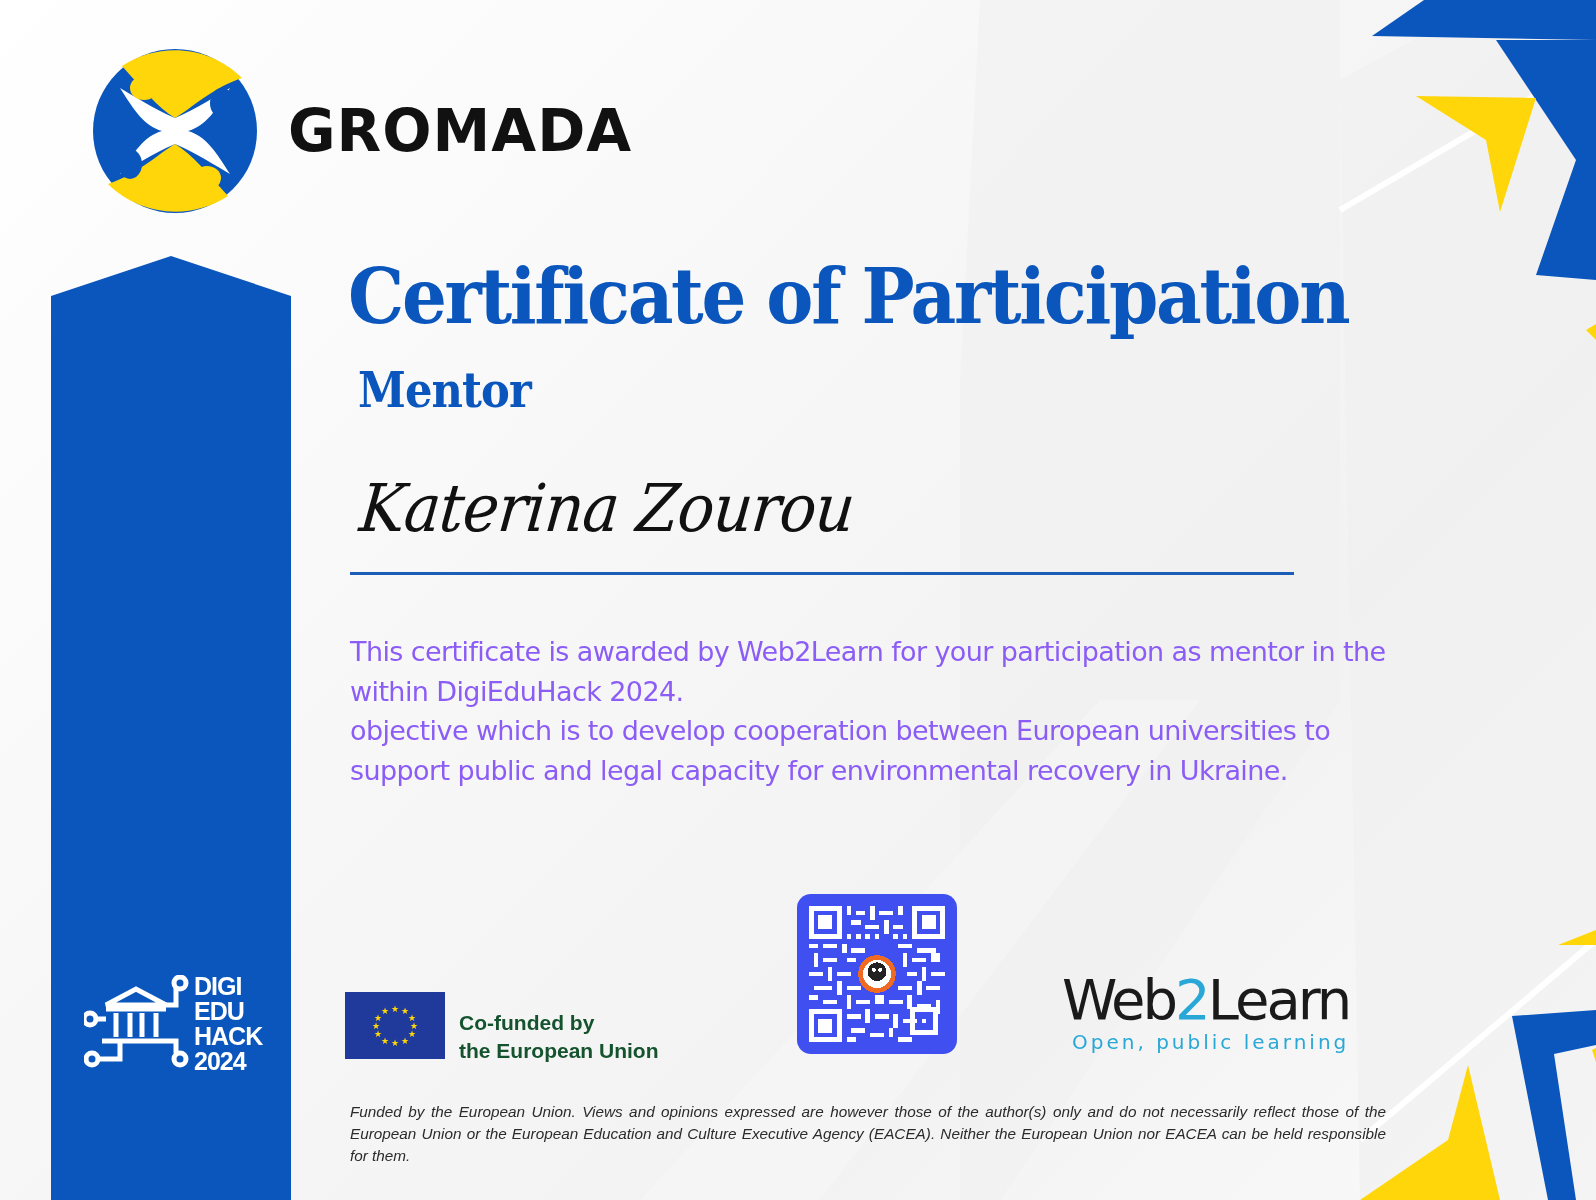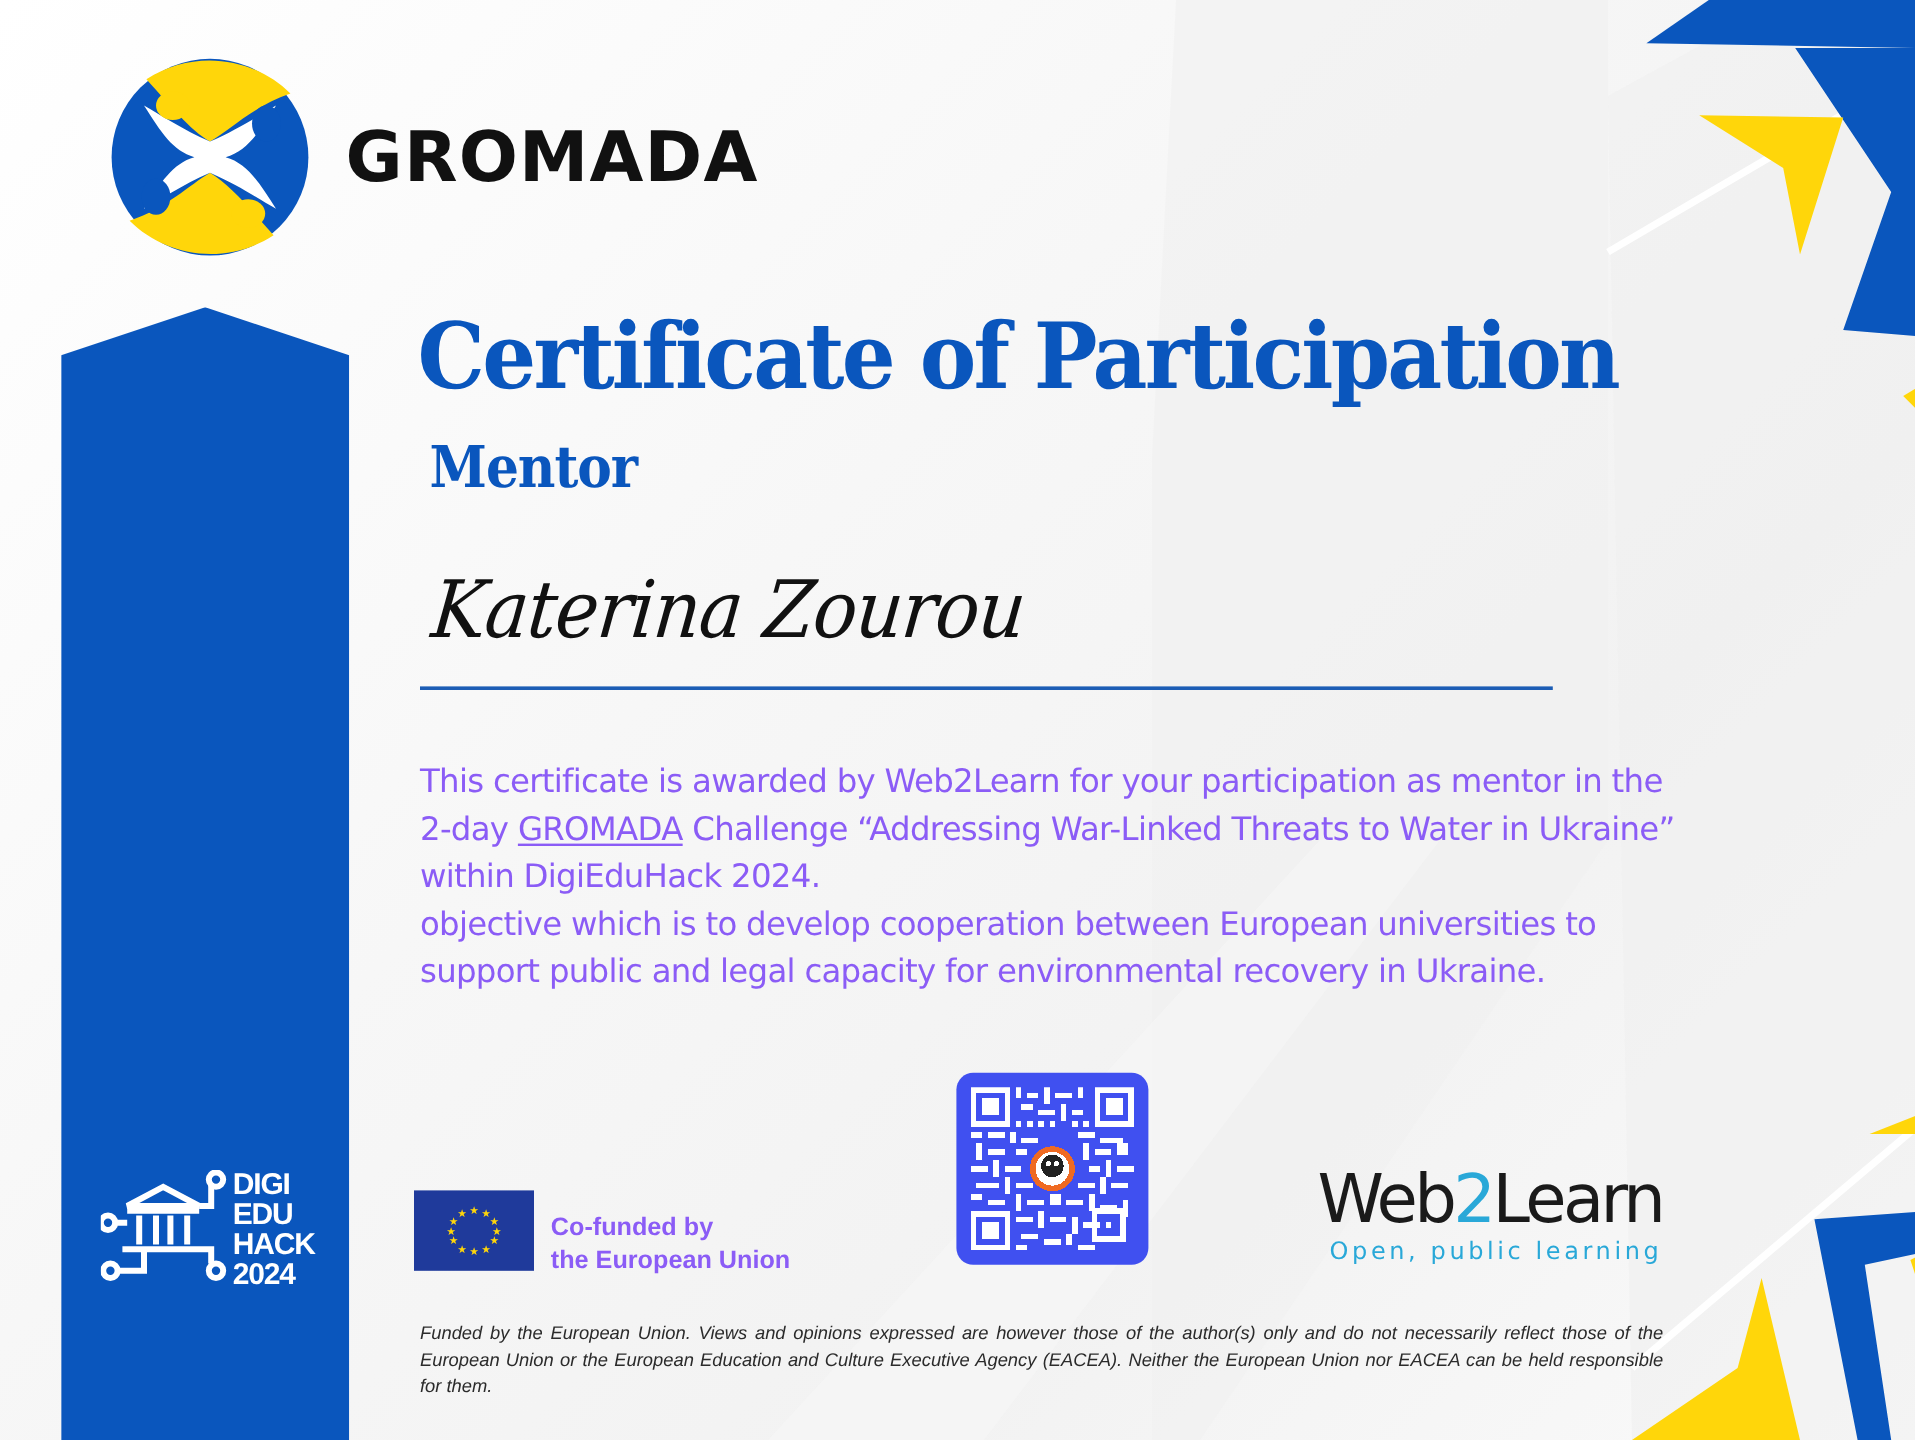--- a/index.html
+++ b/index.html
@@ -52,28 +52,28 @@
   }
   .body-text .line { display: block; white-space: nowrap; }
   .body-text .u { text-decoration: underline; text-underline-offset: 3px; }
 
   
   .digi { position: absolute; left: 84px; top: 975px; width: 190px; height: 105px; }
   .eu { position: absolute; left: 345px; top: 985px; display: flex; align-items: center; }
   .eu-flag { width: 100px; height: 67px; background: #1f3a9b; position: relative; }
   .eu-text {
     margin-left: 14px; font-family: "Liberation Sans", sans-serif; font-weight: bold;
-    font-size: 21px; line-height: 28px; color: #8b5cf6; margin-top: 24px;
+    font-size: 21px; line-height: 28px; color: #14532d; margin-top: 24px;
   }
   .qr {
     position: absolute; left: 797px; top: 894px; width: 160px; height: 160px;
     background: #4050f0; border-radius: 14px; padding: 12px;
   }
   .qr svg { width: 136px; height: 136px; display: block; }
-  .w2l { position: absolute; left: 1098px; top: 972px; width: 290px; }
+  .w2l { position: absolute; left: 1062px; top: 972px; width: 290px; }
   .w2l-name {
     font-family: "DejaVu Sans", sans-serif; font-size: 56px; font-weight: normal;
     color: #1a1a1a; letter-spacing: -3px; line-height: 56px; white-space: nowrap;
   }
   .w2l-name .two { color: #29a8d8; }
   .w2l-tag {
     font-family: "DejaVu Sans", sans-serif; font-size: 20px; color: #29a8d8;
     letter-spacing: 3px; margin-top: 2px; margin-left: 10px; white-space: nowrap;
   }
 
@@ -121,21 +121,20 @@
   <span class="brand-name">GROMADA</span>
 </div>
 
 <div class="title">Certificate of Participation</div>
 <div class="role">Mentor</div>
 <div class="recipient">Katerina Zourou</div>
 <div class="name-line"></div>
 
 <div class="body-text">
   <span class="line"><span>This certificate is awarded by Web2Learn for your participation as mentor in the</span></span>
-  <span class="line"><span>2-day </span><span class="u">GROMADA</span><span> Challenge “Addressing War-Linked Threats to Water in Ukraine”</span></span>
   <span class="line"><span>within DigiEduHack 2024.</span></span>
   <span class="line"><span>objective which is to develop cooperation between European universities to</span></span>
   <span class="line"><span>support public and legal capacity for environmental recovery in Ukraine.</span></span>
 </div>
 
 <div class="digi">
   <svg viewBox="0 0 190 105" width="190" height="105">
     <g fill="none" stroke="#ffffff" stroke-width="5">
       <polygon points="22,30 52,14 82,30"></polygon>
       <line x1="22" y1="34" x2="82" y2="34"></line>

